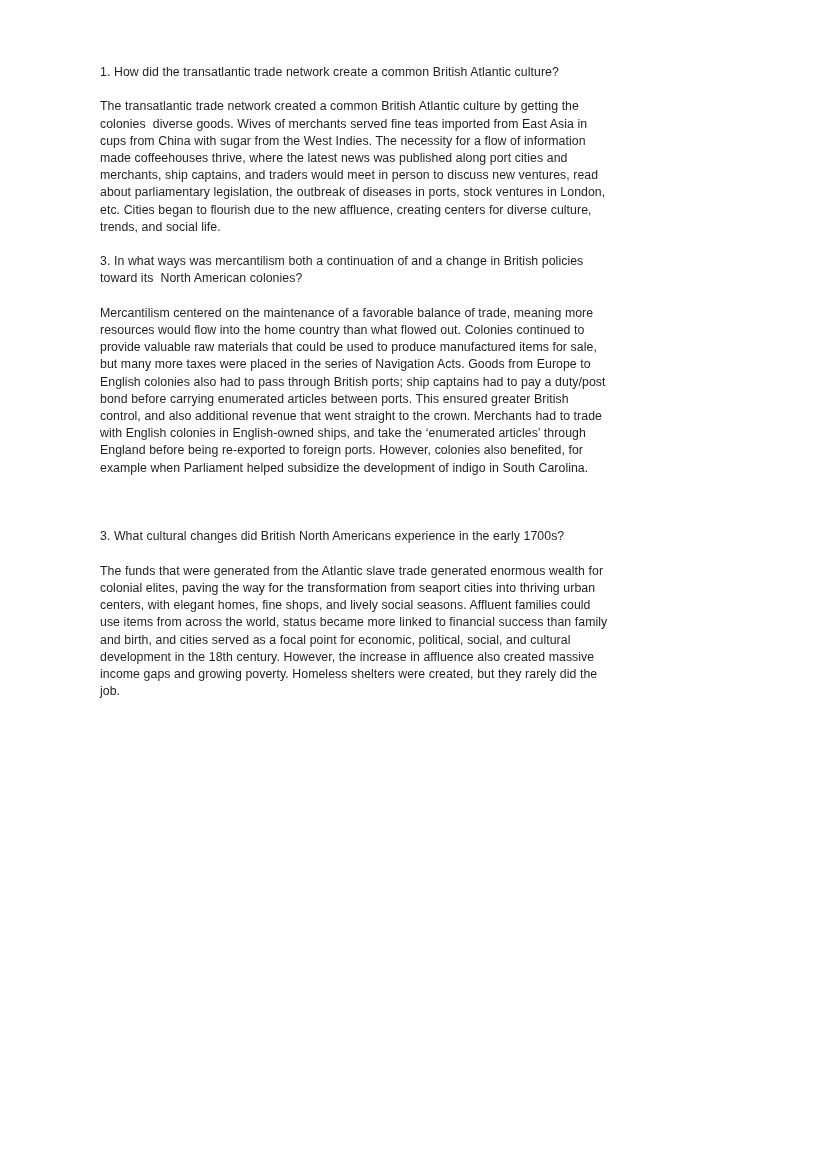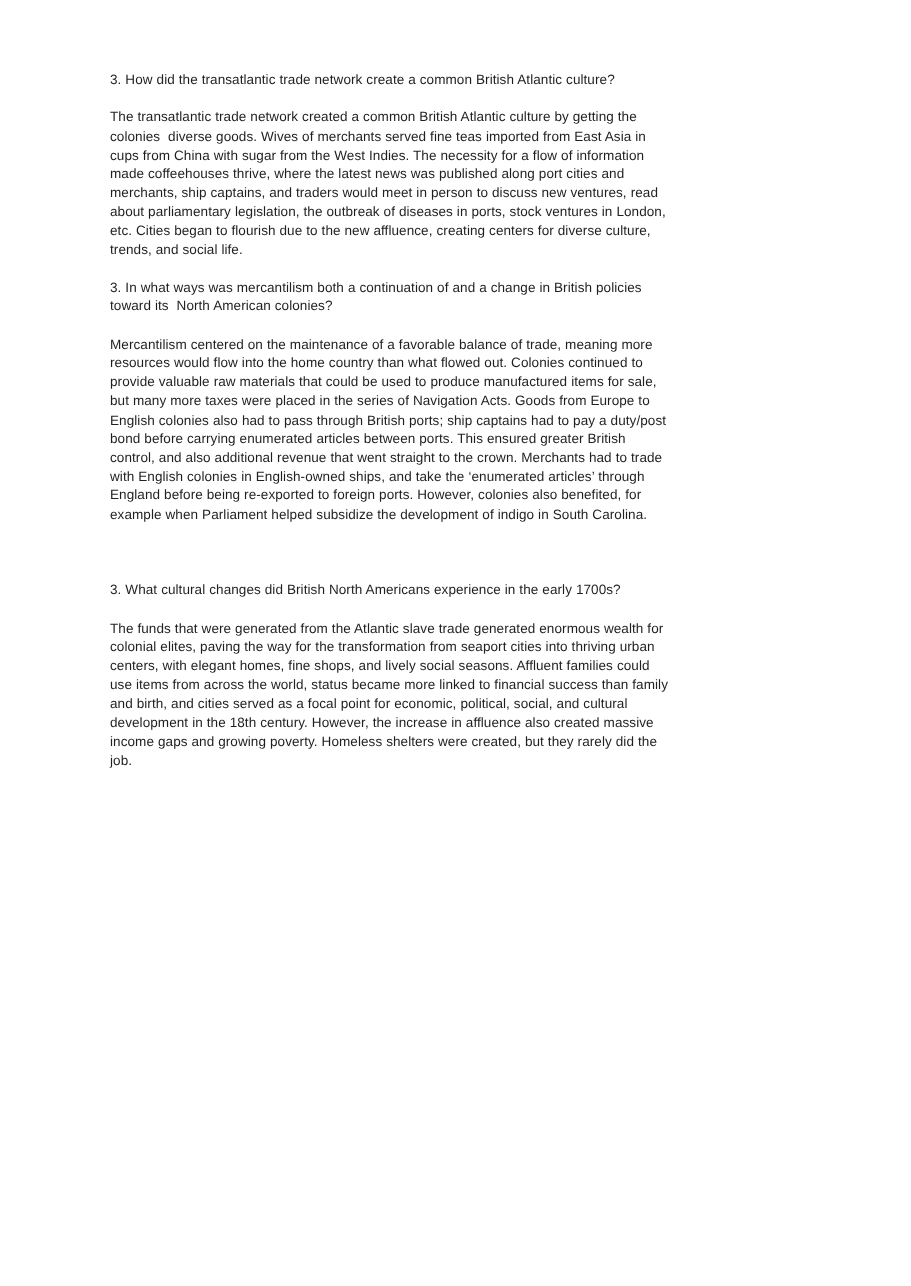--- a/index.html
+++ b/index.html
@@ -45,21 +45,21 @@
   
   .gap-line { height: 17.2px; }
   .gap-triple { height: 51.6px; }
 </style>
 </head>
 <body>
 
 <div class="page">
   <div class="doc-body">
 
-    <p class="block question">3. How did the transatlantic trade network create a common British Atlantic culture?</p>
+    <p class="block question">1. How did the transatlantic trade network create a common British Atlantic culture?</p>
 
     <div class="gap-line"></div>
 
     <p class="block answer">The transatlantic trade network created a common British Atlantic culture by getting the colonies  diverse goods. Wives of merchants served fine teas imported from East Asia in cups from China with sugar from the West Indies. The necessity for a flow of information made coffeehouses thrive, where the latest news was published along port cities and merchants, ship captains, and traders would meet in person to discuss new ventures, read about parliamentary legislation, the outbreak of diseases in ports, stock ventures in London, etc. Cities began to flourish due to the new affluence, creating centers for diverse culture, trends, and social life.</p>
 
     <div class="gap-line"></div>
 
     <p class="block question">3. In what ways was mercantilism both a continuation of and a change in British policies toward its  North American colonies?</p>
 
     <div class="gap-line"></div>

